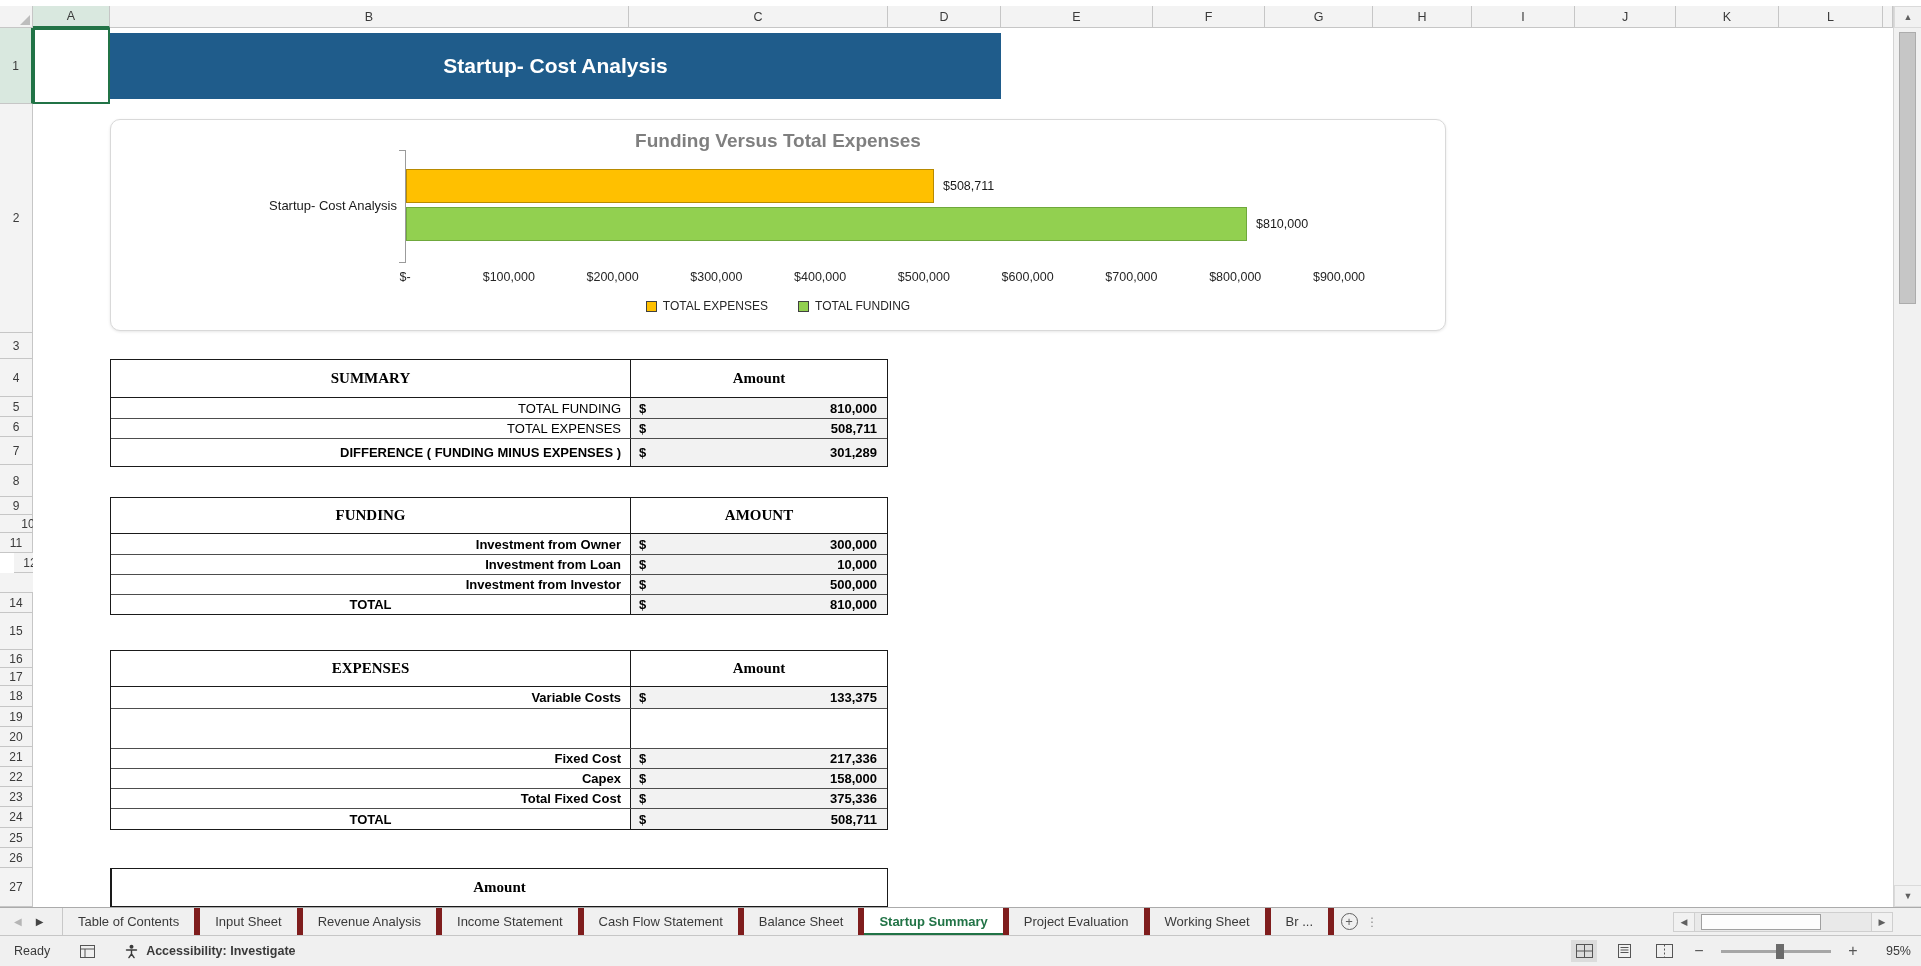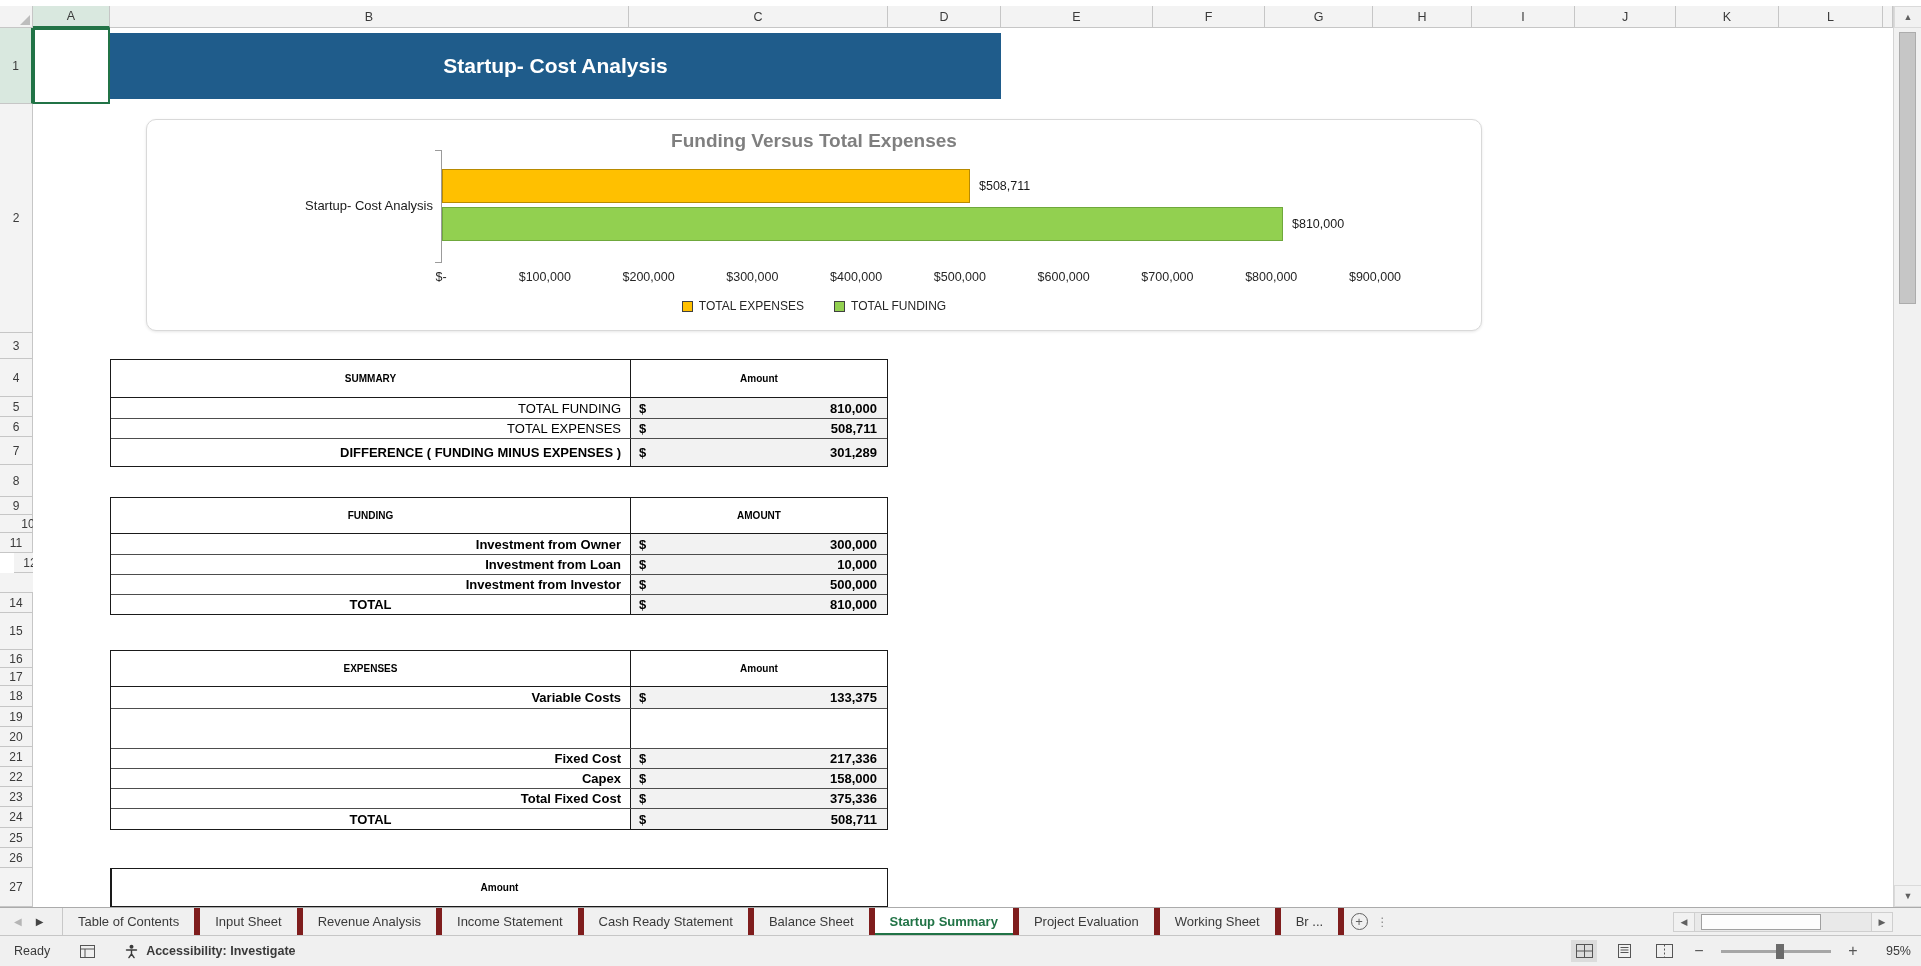--- a/index.html
+++ b/index.html
@@ -22,21 +22,21 @@
   .row-h.active { background:#D9E8DF; border-right:2px solid #217346; }
 
   
   #sheet { position:absolute; top:28px; left:33px; width:1860px; height:879px; background:#fff; overflow:hidden; }
   .active-cell { position:absolute; left:0; top:0; width:77px; height:76px; background:#fff; border:2px solid #217346; }
   .banner { position:absolute; left:77px; top:5px; width:891px; height:66px; background:#1F5C8B; color:#fff;
             font-size:21px; font-weight:bold; display:flex; align-items:center; justify-content:center; }
 
   
   .chart { position:absolute; left:77px; top:91px; width:1336px; height:212px; background:#fff;
-           border:1px solid #D9D9D9; border-radius:10px; box-shadow:0 1px 3px rgba(0,0,0,.10);margin-left:36px; }
+           border:1px solid #D9D9D9; border-radius:10px; box-shadow:0 1px 3px rgba(0,0,0,.10); }
   .chart-title { position:absolute; top:10px; left:0; right:0; text-align:center; font-weight:bold;
                  color:#7F7F7F; font-size:19px; }
   .axis-line { position:absolute; left:294px; top:30px; width:1px; height:113px; background:#9b9b9b; }
   .axis-tick { position:absolute; left:288px; width:7px; height:1px; background:#9b9b9b; }
   .bar { position:absolute; left:295px; height:34px; }
   .bar-label { position:absolute; height:34px; line-height:34px; font-size:12.5px; color:#1a1a1a; white-space:nowrap; }
   .cat-label { position:absolute; left:0; top:78px; width:286px; text-align:right; font-size:13px; color:#1a1a1a; }
   .x-tick { position:absolute; top:150px; transform:translateX(-50%); font-size:12.5px; color:#262626; white-space:nowrap; }
   .legend { position:absolute; top:179px; left:0; right:0; display:flex; justify-content:center; gap:30px; align-items:center; }
   .legend-item { display:flex; align-items:center; gap:6px; font-size:12px; color:#262626; }
@@ -45,21 +45,21 @@
   
   .xl-table { position:absolute; left:77px; width:778px; background:#fff; border:1.5px solid #1a1a1a; }
   .t-row { display:flex; align-items:stretch; }
   .t-row + .t-row { border-top:1px solid #4d4d4d; }
   .t-head { border-bottom:1.5px solid #1a1a1a; }
   .t-head + .t-row { border-top:none; }
   .cell-l { width:519px; display:flex; align-items:center; justify-content:flex-end; padding-right:9px; font-size:13px; }
   .cell-l.b { font-weight:bold; }
   .cell-l.total { justify-content:center; padding-right:0; font-weight:bold; }
   .cell-a { flex:1; border-left:1.5px solid #1a1a1a; display:flex; align-items:center; font-size:13px; }
-  .head-cell { justify-content:center !important; padding:0 !important; font-weight:bold; font-size:10px; }
+  .head-cell { justify-content:center !important; padding:0 !important; font-weight:bold; font-size:15px;font-family:Liberation Serif, serif; }
   .amt.filled { justify-content:space-between; padding:0 10px 0 8px; background:#F2F2F2; font-weight:bold; }
 
   
   .v-scroll { position:absolute; left:1893px; top:6px; width:28px; height:901px; background:#F1F1F1; border-left:1px solid #D4D4D4; }
   .v-btn { position:absolute; left:0; width:28px; height:22px; background:#F1F1F1; color:#606060; font-size:9px;
            display:flex; align-items:center; justify-content:center; border:1px solid #DADADA; }
   .v-thumb { position:absolute; left:5px; width:17px; top:26px; height:272px; background:#C6C6C6; border:1px solid #ACACAC; }
 
   
   .tab-bar { position:absolute; left:0; top:907px; width:1921px; height:28px; background:#F0F0F0;
@@ -303,21 +303,21 @@
   <div class="tab-bar">
     <div class="tab-nav">
       <span class="nav-arrow dim">◀</span>
       <span class="nav-arrow">▶</span>
     </div>
     <div id="tabs">
         <div class="tab">Table of Contents</div>
         <div class="tab">Input Sheet</div>
         <div class="tab">Revenue Analysis</div>
         <div class="tab">Income Statement</div>
-        <div class="tab">Cash Ready Statement</div>
+        <div class="tab">Cash Flow Statement</div>
         <div class="tab">Balance Sheet</div>
         <div class="tab active">Startup Summary</div>
         <div class="tab">Project Evaluation</div>
         <div class="tab">Working Sheet</div>
         <div class="tab">Br ...</div>
       </div>
     <div class="add-sheet">
       <span class="plus-circle">+</span>
     </div>
     <div class="tab-splitter">⋮</div>

